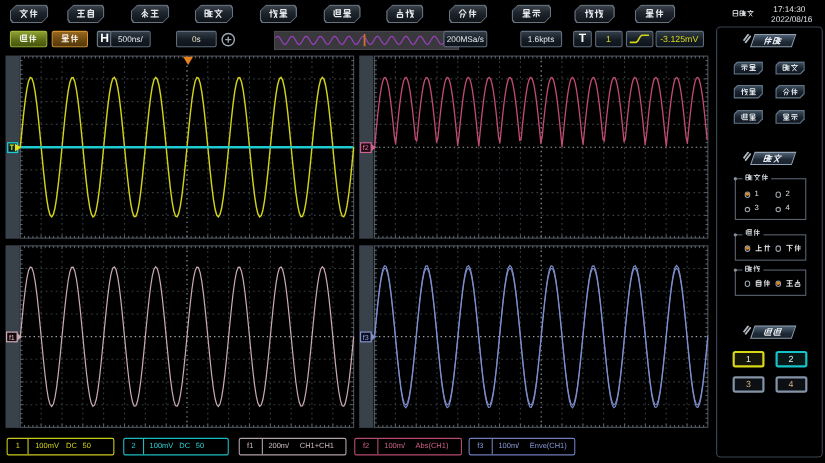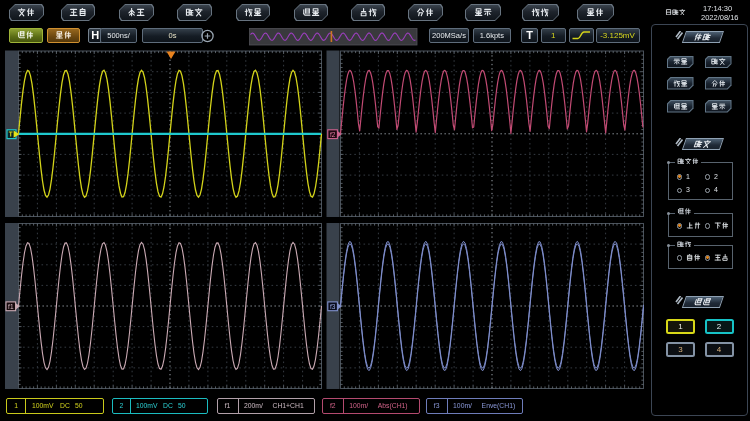--- a/index.html
+++ b/index.html
@@ -329,33 +329,33 @@
         <path d="M30 6 L14 40"></path>
         <path d="M22 28 V92"></path>
         <path d="M62 10 V90"></path>
         <path d="M40 34 H88"></path>
         <path d="M38 62 H86"></path>
       </g>
     </svg>
   </div>
 <div class="tb" style="left:88px;width:14.4px;font-size:11px;font-weight:bold;border-color:#76828e;color:#fff">H</div>
 <div class="tb" style="left:100px;width:37px">500ns/</div>
-<div class="tb" style="left:142px;width:61px;color:#e8e4c8">0s</div>
+<div class="tb" style="left:160px;width:37px;color:#e8e4c8">0s</div>
 <svg class="abs" style="left:199px;top:28.5px" width="17" height="16" viewBox="0 0 17 16">
     <circle cx="8.5" cy="7" r="5.6" stroke="#9aa6b2" stroke-width="1.3" fill="none"></circle>
     <path d="M8.5 4.2 V9.8 M5.7 7 H11.3" stroke="#9aa6b2" stroke-width="1.2"></path>
   </svg>
 <svg class="abs" style="left:0;top:0" width="750" height="60" viewBox="0 0 750 60">
     <g transform="translate(0,0)">
       <rect x="249.5" y="28.5" width="167.5" height="16.5" fill="#39393d" stroke="#515158" stroke-width="0.8"></rect>
       <path d="M250.5,34.6 L251.5,33.4 L252.5,33 L253.5,33.4 L254.5,34.6 L255.5,36.3 L256.5,38 L257.5,39.5 L258.5,40.3 L259.5,40.3 L260.5,39.4 L261.5,38 L262.5,36.2 L263.5,34.5 L264.5,33.4 L265.5,33 L266.5,33.5 L267.5,34.7 L268.5,36.4 L269.5,38.1 L270.5,39.6 L271.5,40.3 L272.5,40.3 L273.5,39.4 L274.5,37.9 L275.5,36.1 L276.5,34.5 L277.5,33.3 L278.5,33 L279.5,33.5 L280.5,34.8 L281.5,36.5 L282.5,38.2 L283.5,39.6 L284.5,40.3 L285.5,40.2 L286.5,39.3 L287.5,37.8 L288.5,36 L289.5,34.4 L290.5,33.3 L291.5,33 L292.5,33.6 L293.5,34.8 L294.5,36.5 L295.5,38.3 L296.5,39.7 L297.5,40.4 L298.5,40.2 L299.5,39.2 L300.5,37.7 L301.5,35.9 L302.5,34.3 L303.5,33.3 L304.5,33 L305.5,33.6 L306.5,34.9 L307.5,36.6 L308.5,38.4 L309.5,39.7 L310.5,40.4 L311.5,40.2 L312.5,39.2 L313.5,37.6 L314.5,35.8 L315.5,34.3 L316.5,33.2 L317.5,33 L318.5,33.7 L319.5,35 L320.5,36.7 L321.5,38.4 L322.5,39.8 L323.5,40.4 L324.5,40.1 L325.5,39.1 L326.5,37.5 L327.5,35.7 L328.5,34.2 L329.5,33.2 L330.5,33 L331.5,33.7 L332.5,35.1 L333.5,36.8 L334.5,38.5 L335.5,39.8 L336.5,40.4 L337.5,40.1 L338.5,39 L339.5,37.4 L340.5,35.7 L341.5,34.1 L342.5,33.2 L343.5,33.1 L344.5,33.8 L345.5,35.2 L346.5,36.9 L347.5,38.6 L348.5,39.9 L349.5,40.4 L350.5,40.1 L351.5,39 L352.5,37.3 L353.5,35.6 L354.5,34.1 L355.5,33.2 L356.5,33.1 L357.5,33.8 L358.5,35.2 L359.5,37 L360.5,38.7 L361.5,39.9 L362.5,40.4 L363.5,40 L364.5,38.9 L365.5,37.3 L366.5,35.5 L367.5,34 L368.5,33.1 L369.5,33.1 L370.5,33.9 L371.5,35.3 L372.5,37.1 L373.5,38.8 L374.5,40 L375.5,40.4 L376.5,40 L377.5,38.8 L378.5,37.2 L379.5,35.4 L380.5,33.9 L381.5,33.1 L382.5,33.1 L383.5,33.9 L384.5,35.4 L385.5,37.2 L386.5,38.8 L387.5,40 L388.5,40.4 L389.5,40 L390.5,38.8 L391.5,37.1 L392.5,35.3 L393.5,33.9 L394.5,33.1 L395.5,33.1 L396.5,34 L397.5,35.5 L398.5,37.3 L399.5,38.9 L400.5,40 L401.5,40.4 L402.5,39.9 L403.5,38.7 L404.5,37 L405.5,35.2 L406.5,33.8 L407.5,33.1 L408.5,33.2 L409.5,34.1 L410.5,35.6 L411.5,37.3 L412.5,39 L413.5,40.1 L414.5,40.4 L415.5,39.9" stroke="#9b3fbd" stroke-width="1.1" fill="none"></path>
       <line x1="331.4" y1="31" x2="331.4" y2="42" stroke="#cc7722" stroke-width="1.6"></line>
     </g>
   </svg>
-<div class="tb" style="left:429px;width:40px">200MSa/s</div>
+<div class="tb" style="left:403px;width:40px">200MSa/s</div>
 <div class="tb" style="left:472.8px;width:38px">1.6kpts</div>
 <div class="tb" style="left:521.3px;width:16.5px;font-size:11px;font-weight:bold;color:#fff">T</div>
 <div class="tb" style="left:540.5px;width:25.5px;color:#d8d81e;font-size:8px">1</div>
 <div class="tb" style="left:568.5px;width:25.5px">
     <svg width="22" height="12" viewBox="0 0 22 12">
       <path d="M2.5 9.5 H8 C10.5 9.5 11 3 14 3 H20" stroke="#d3d31a" stroke-width="1.5" fill="none"></path>
     </svg>
   </div>
 <div class="tb" style="left:595.5px;width:44px;color:#d8d81e;font-size:8px">-3.125mV</div>
 <div class="abs" style="left:664.5px;top:8.5px">

